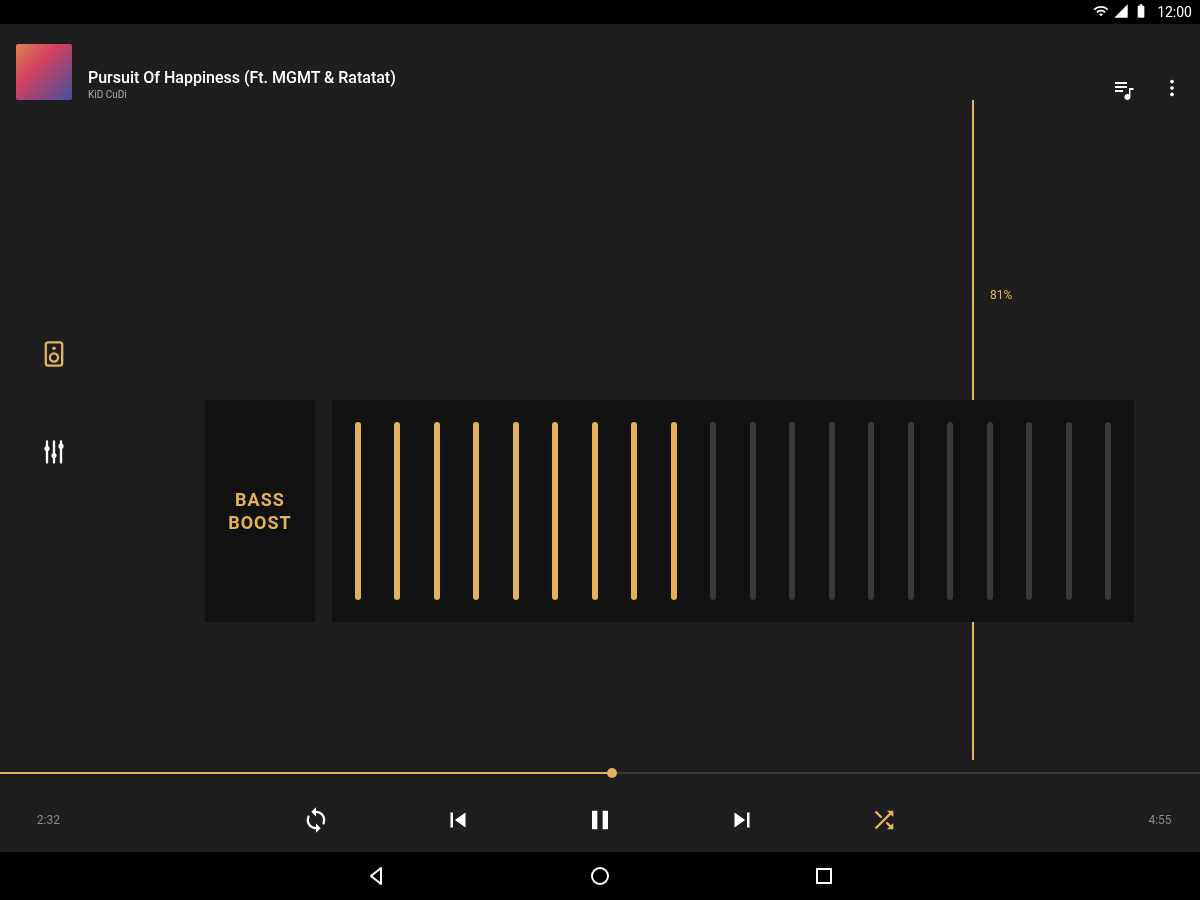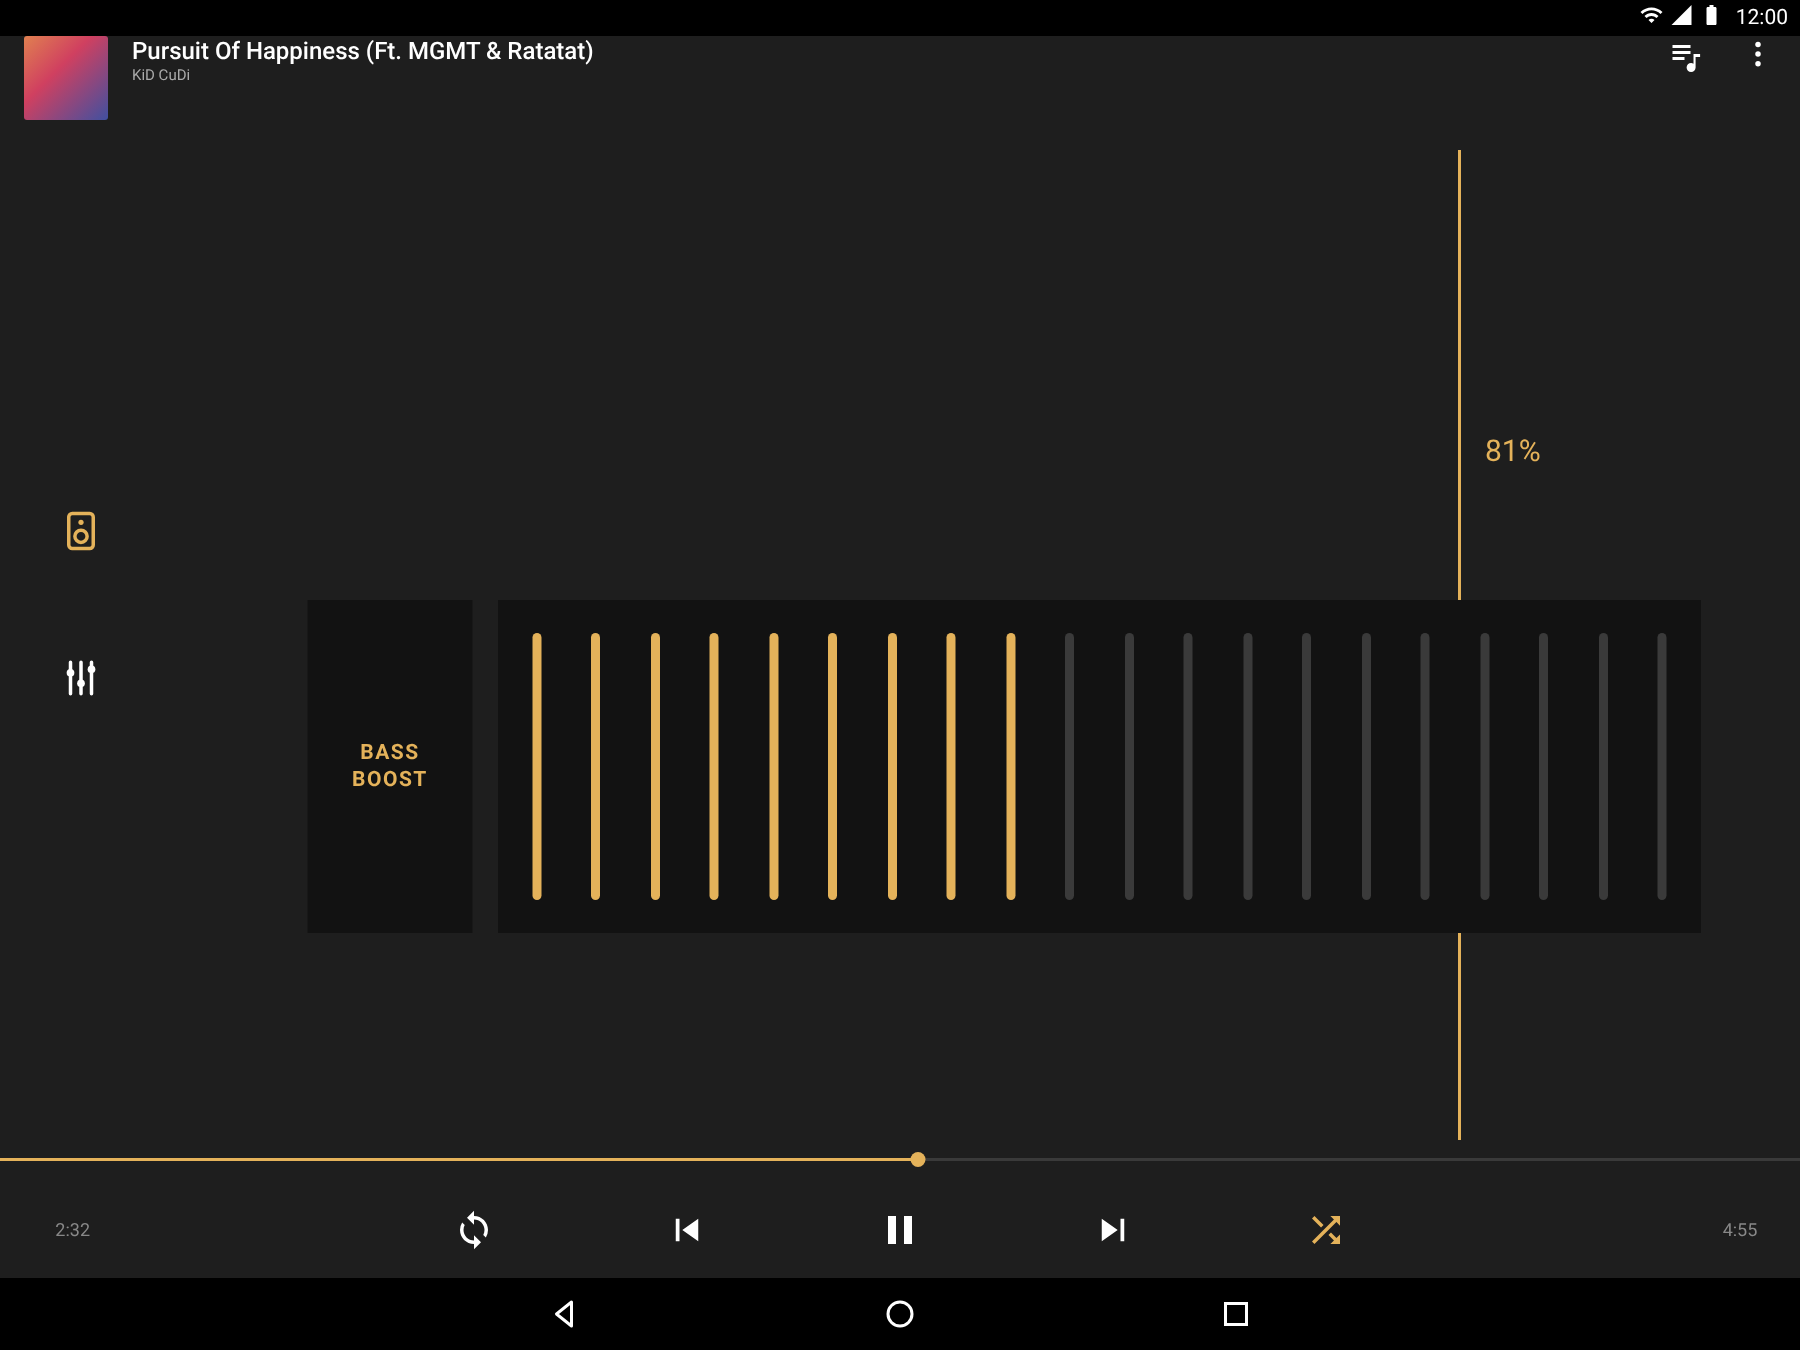--- a/index.html
+++ b/index.html
@@ -1,35 +1,35 @@
 <!DOCTYPE html>
 <html><head>
 <meta charset="utf-8">
 <style>
   html,body{margin:0;padding:0;width:1200px;height:900px;background:#1e1e1e;font-family:Roboto,Arial,sans-serif;overflow:hidden;color:#fff}
   .status-bar{height:24px;background:#000;display:flex;justify-content:flex-end;align-items:center;padding:0 8px;gap:4px;font-size:14px}
   .status-bar svg{width:16px;height:16px;fill:#fff}
   .status-time{font-size:14px;margin-left:4px}
-  .top-bar{height:76px;display:flex;align-items:flex-start;padding:0 16px;gap:16px}
+  .top-bar{height:76px;display:flex;align-items:flex-end;padding:0 16px;gap:16px}
   .album-art{width:56px;height:56px;border-radius:2px;background:linear-gradient(135deg,#e08050 0%,#d04060 40%,#4050a0 100%);flex-shrink:0}
   .track-info{flex:1;display:flex;flex-direction:column;gap:2px}
   .track-title{font-size:16px;font-weight:500;color:#fff}
   .track-artist{font-size:10px;color:#aaa}
   .top-actions{display:flex;align-items:center;gap:24px}
   .top-actions .ico{width:24px;height:24px;display:flex;align-items:center;justify-content:center;cursor:pointer}
   .top-actions svg{fill:#fff}
   .workspace{position:relative;height:660px}
   .side-tabs{position:absolute;left:40px;top:240px;display:flex;flex-direction:column;gap:70px;align-items:center}
   .side-tabs .tab{width:28px;height:28px;cursor:pointer}
   .side-tabs svg{width:28px;height:28px}
   .vol-line{position:absolute;left:972px;top:0;width:2px;height:660px;background:#e4b25a}
-  .vol-label{position:absolute;left:990px;top:188px;font-size:20px;color:#e4b25a}
+  .vol-label{position:absolute;left:990px;top:188px;font-size:12px;color:#e4b25a}
   .vol-handle{position:absolute;left:965px;top:360px;width:16px;height:60px;border:2px solid #e4b25a;border-radius:8px;background:#1e1e1e;cursor:pointer}
   .bass-card{position:absolute;left:205px;top:300px;width:110px;height:222px;background:#121212;display:flex;align-items:center;justify-content:center;text-align:center;cursor:pointer}
-  .bass-label{font-size:14px;font-weight:700;color:#e4b25a;letter-spacing:1px;line-height:1.3}
+  .bass-label{font-size:18px;font-weight:700;color:#e4b25a;letter-spacing:1px;line-height:1.3}
   .bars-card{position:absolute;left:332px;top:300px;width:790px;height:222px;background:#121212;display:flex;align-items:center;padding:0 6px;gap:0}
   .slot{flex:1;display:flex;justify-content:center}
   .bar{width:6px;height:178px;border-radius:3px}
   .bar.on{background:#e4b25a}
   .bar.off{background:#3a3a3a}
   .progress-row{position:relative;height:28px}
   .prog-track{position:absolute;left:0;right:0;top:12px;height:2px;background:#3a3a3a}
   .prog-fill{position:absolute;left:0;top:12px;height:2px;background:#e4b25a}
   .prog-thumb{position:absolute;top:8px;width:10px;height:10px;border-radius:50%;background:#e4b25a;margin-left:-5px;cursor:pointer}
   .controls-row{height:64px;display:flex;align-items:center;padding:0 20px}

